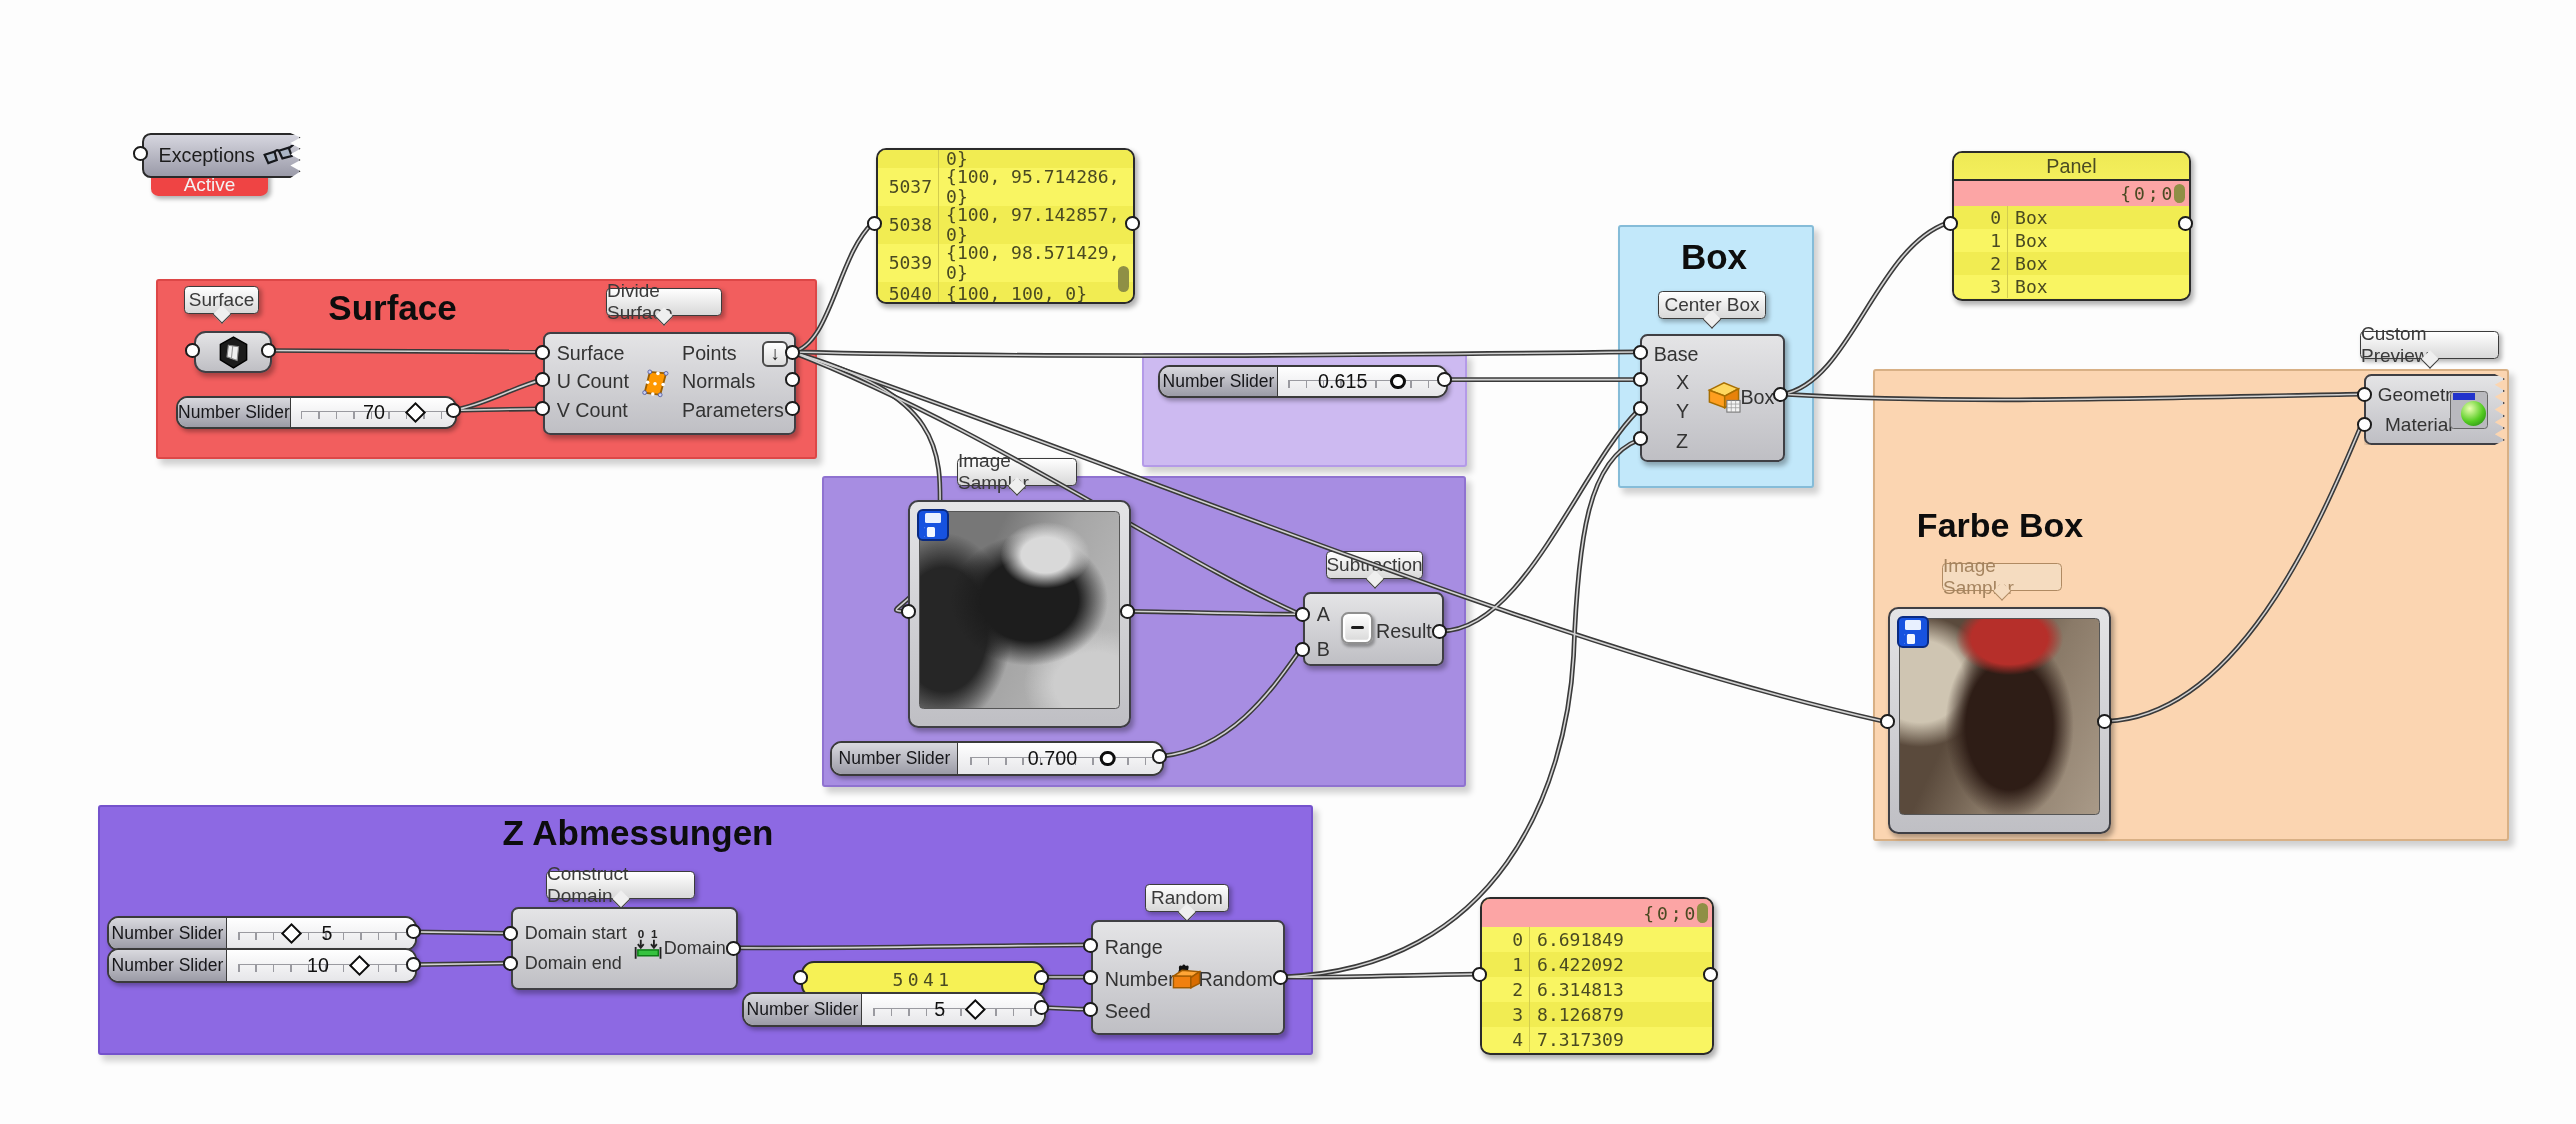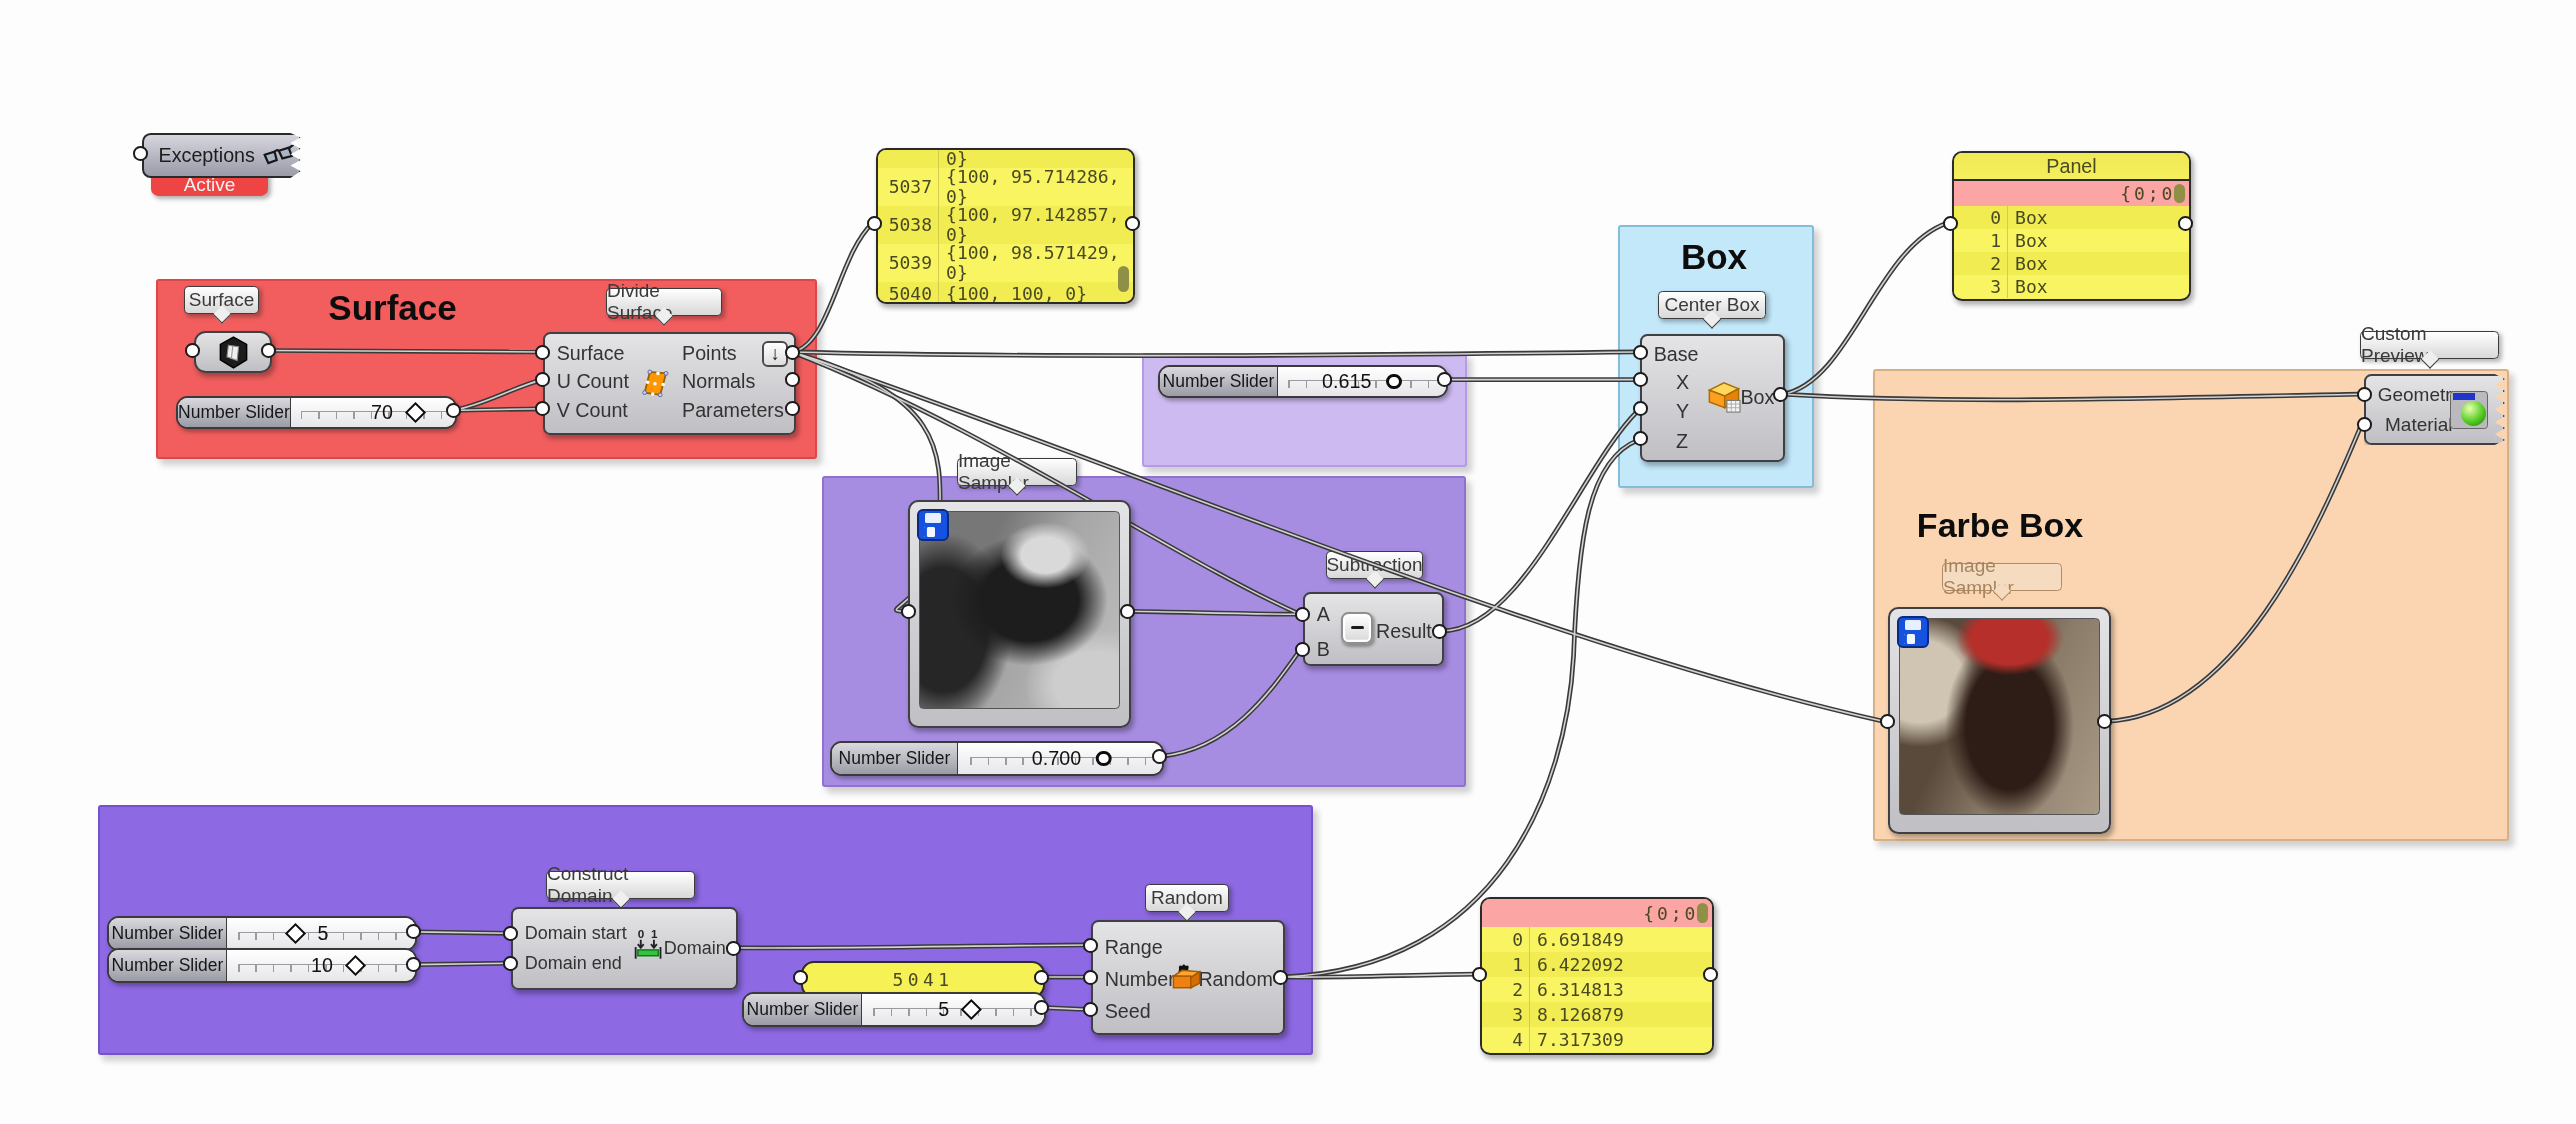--- a/index.html
+++ b/index.html
@@ -36,21 +36,21 @@
         border:2.9px solid #1c1c1c;box-sizing:border-box;}
   
   .slider{position:absolute;z-index:5;display:flex;border:2.2px solid #3a3a3a;border-radius:11.7px;
           overflow:hidden;background:#f2f2f2;box-shadow:2.2px 2.9px 4.4px rgba(0,0,0,.3);}
   .slabel{background:linear-gradient(#d9d9de,#9b9ba6);border-right:1.8px solid #3a3a3a;
           display:flex;align-items:center;justify-content:center;font-size:17.5px;color:#17171a;flex:none;}
   .strack{position:relative;flex:1;background:linear-gradient(#ffffff,#e6e6e9);}
   .ticks{position:absolute;left:6%;right:5%;top:50%;height:6.6px;margin-top:-1.5px;
          border-top:1.5px solid #9a9aa0;
          background-image:repeating-linear-gradient(90deg,#9a9aa0 0 1.5px,transparent 1.5px 17.5px);}
-  .sval{position:absolute;inset:0;display:flex;align-items:center;justify-content:center;gap:15px;
+  .sval{position:absolute;inset:0;display:flex;align-items:center;justify-content:center;gap:23px;
         font-size:19.7px;color:#111;}
   .knob-d{width:11px;height:11px;background:#fff;border:2.2px solid #0d0d0d;transform:rotate(45deg);flex:none;}
   .knob-r{width:9.5px;height:9.5px;background:#fff;border:3.6px solid #0d0d0d;border-radius:50%;flex:none;}
   
   .panel{position:absolute;z-index:5;background:#f6f155;border:2.2px solid #2b2b2b;border-radius:10.2px;
          overflow:hidden;font-family:"DejaVu Sans Mono",monospace;font-size:18px;color:#4a4a22;
          box-shadow:2.9px 3.6px 5.1px rgba(0,0,0,.3);}
   .ptitle{height:26px;border-bottom:2.2px solid #2b2b2b;background:linear-gradient(#eee955,#f4ef5c);
           display:flex;align-items:center;justify-content:center;font-family:"Liberation Sans",sans-serif;font-size:19.7px;}
   .phead{position:relative;height:28px;background:#fca5a5;display:flex;align-items:center;
@@ -107,20 +107,21 @@
 <div class="canvas">
 
   <div class="group g-surface"></div>
   <div class="group g-x"></div>
   <div class="group g-y"></div>
   <div class="group g-z"></div>
   <div class="group g-box"></div>
   <div class="group g-farbe"></div>
 
   <div class="gtitle" style="left:283px;top:288px;width:219px;">Surface</div>
+  <div class="gtitle" style="left:405px;top:813px;width:466px;">Z Abmessungen</div>
   <div class="gtitle" style="left:1618px;top:237px;width:192px;">Box</div>
   <div class="gtitle" style="left:1880px;top:506px;width:240px;font-size:34px;">Farbe Box</div>
 
   <div class="tag" style="left:184px;top:286px;width:73px;">Surface</div>
   <div class="tag" style="left:606px;top:288px;width:114px;">Divide Surface</div>
   <div class="tag" style="left:957px;top:458px;width:118px;">Image Sampler</div>
   <div class="tag" style="left:1326px;top:551px;width:95px;">Subtraction</div>
   <div class="tag" style="left:546px;top:871px;width:147px;">Construct Domain</div>
   <div class="tag" style="left:1145px;top:884px;width:82px;">Random</div>
   <div class="tag" style="left:1658px;top:291px;width:106px;">Center Box</div>

